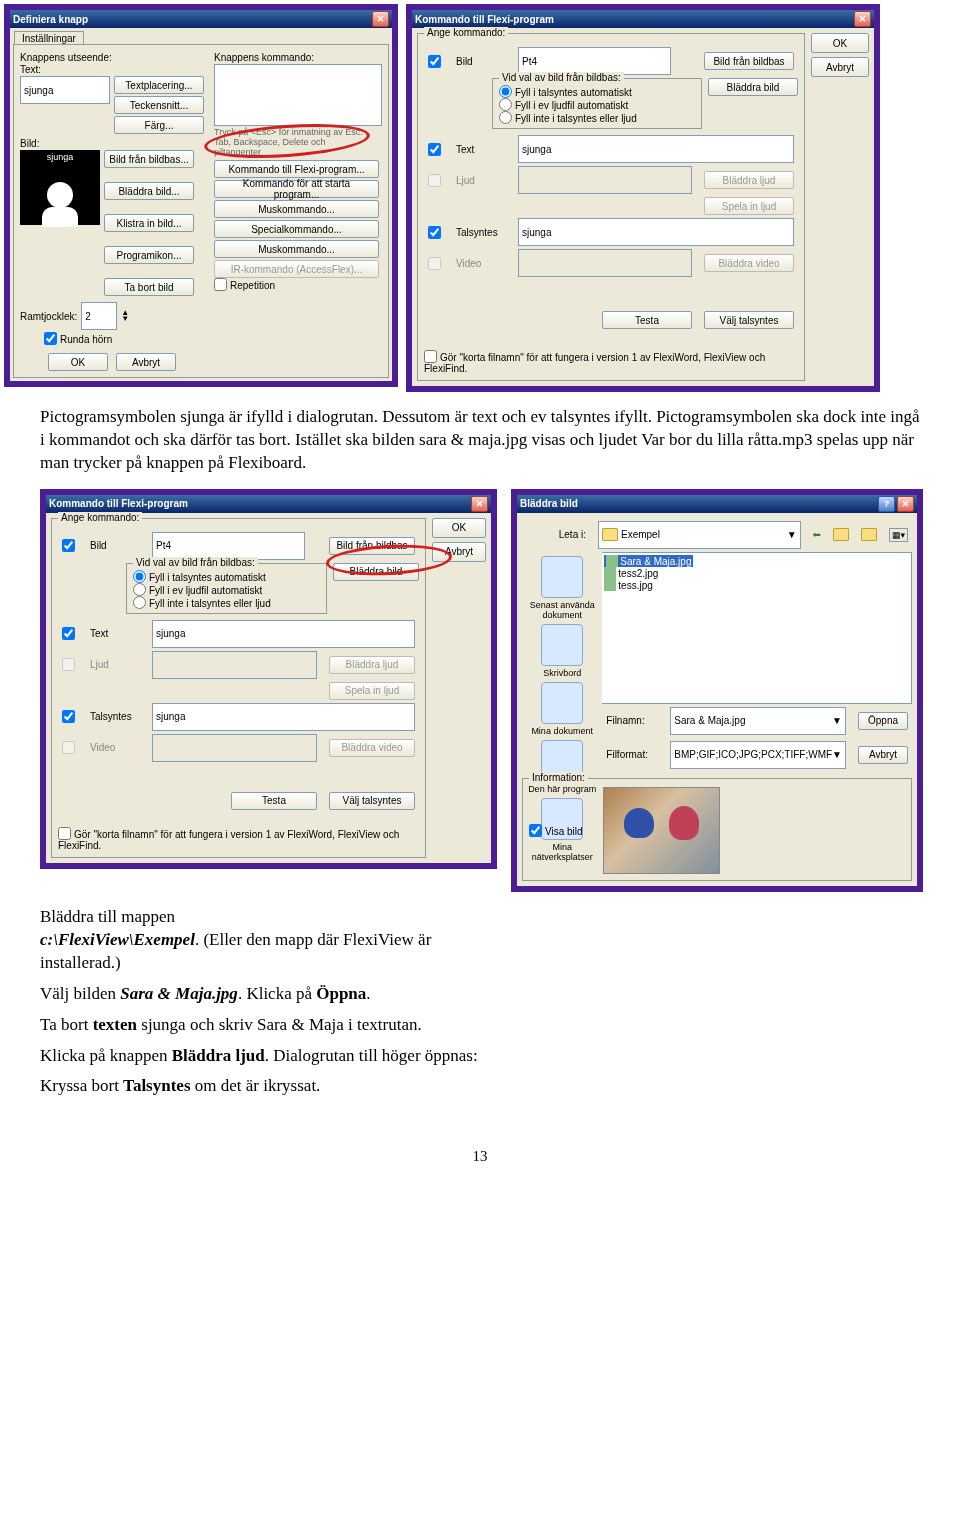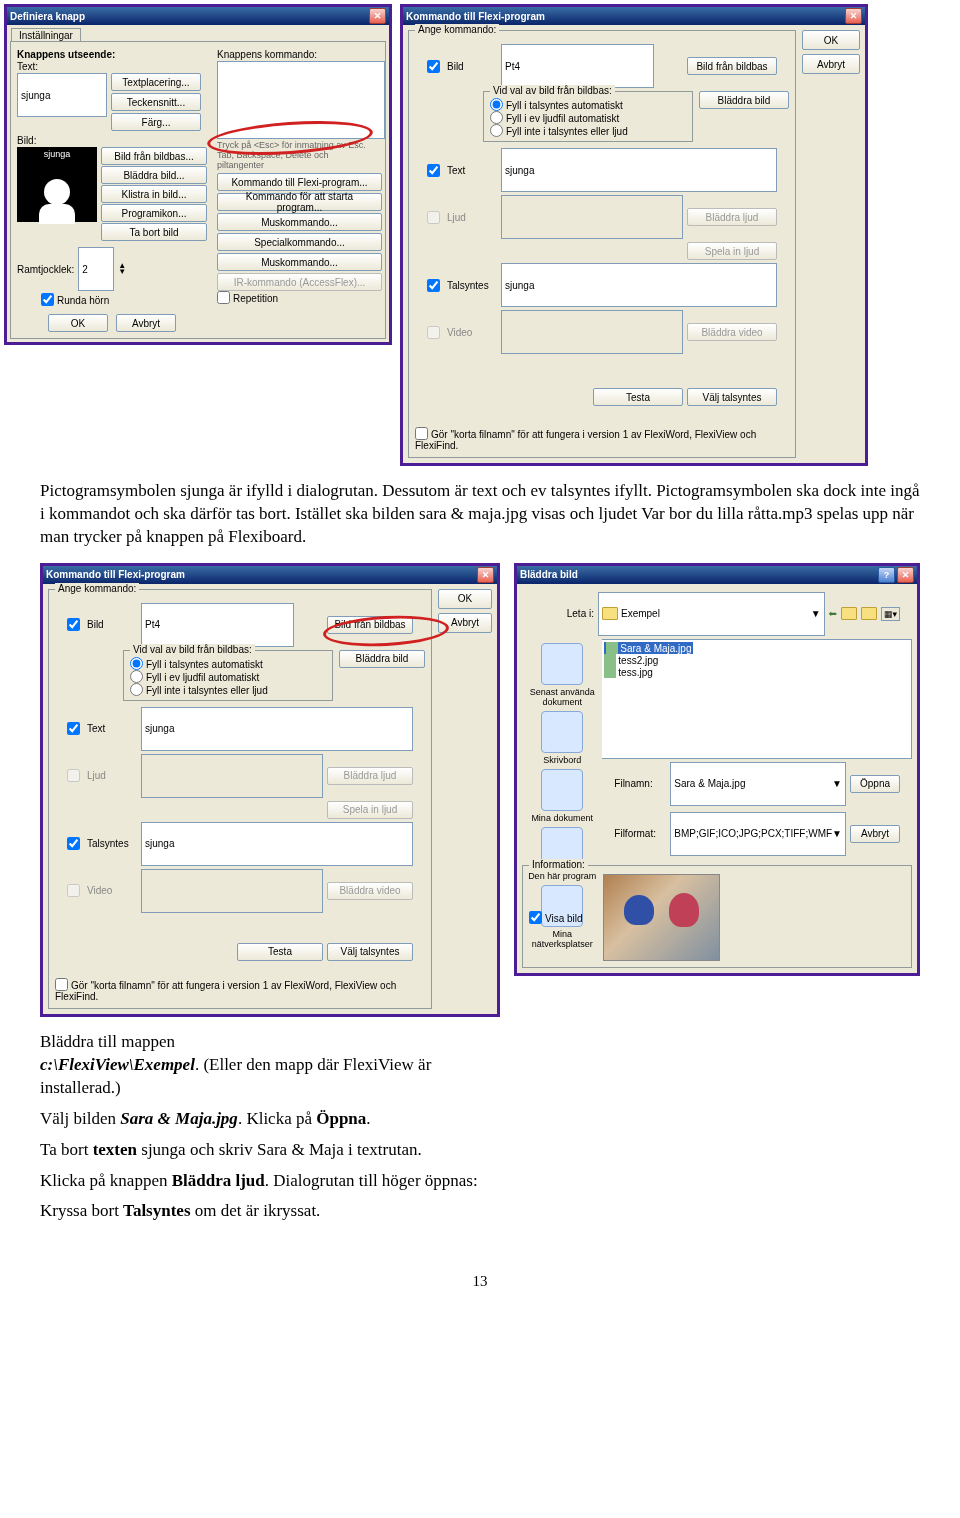--- a/index.html
+++ b/index.html
@@ -1,44 +1,44 @@
 <!DOCTYPE html>
 <html><head>
 <meta charset="utf-8">
 <style>
   body{margin:0;background:#fff;font-family:"Times New Roman",serif;font-size:15px;color:#000;width:960px}
   .page{padding:0 40px 40px 40px}
-  .win{background:#ece9d8;border:3px solid #4c1d95;font-family:Tahoma,Arial,sans-serif;font-size:10px;position:relative}
+  .win{background:#ece9d8;border:6px solid #4c1d95;font-family:Tahoma,Arial,sans-serif;font-size:10px;position:relative}
   .titlebar{background:linear-gradient(to bottom,#3a6ea5,#0a246a);height:18px;display:flex;align-items:center;color:#fff;padding:0 3px;font-weight:bold;font-size:10px}
   .titlebar .spacer{flex:1}
   .tb-btn{width:15px;height:14px;background:linear-gradient(to bottom,#f8d4d0,#e86050);border:1px solid #a63e30;border-radius:2px;display:flex;align-items:center;justify-content:center;color:#fff;font-size:9px;cursor:pointer}
   .tb-help{background:linear-gradient(to bottom,#c5d7f6,#4a80d2);border:1px solid #2a5aa0;margin-right:2px}
   .tab{display:inline-block;background:#ece9d8;border:1px solid #919b9c;border-bottom:none;padding:1px 7px;font-size:10px;position:relative;top:1px}
   .gbox{border:1px solid #919b9c;padding:4px 6px 6px 6px;margin:0;position:relative}
   .glabel{position:absolute;top:-7px;left:6px;background:#ece9d8;padding:0 3px;font-size:10px}
   .lbl{font-size:10px;display:block;margin:1px 0}
-  .txt{font-family:Tahoma,Arial,sans-serif;font-size:10px;background:#fff;border:1px solid #7f9db9;padding:14px 3px;height:14px;box-sizing:content-box}
+  .txt{font-family:Tahoma,Arial,sans-serif;font-size:10px;background:#fff;border:1px solid #7f9db9;padding:6px 3px;height:14px;box-sizing:content-box}
   .txt.dis{background:#ece9d8;color:#888}
   .btn{font-family:Tahoma,Arial,sans-serif;font-size:10px;background:linear-gradient(to bottom,#fff,#ece9d8);border:1px solid #7f9db9;border-radius:2px;padding:2px 4px;text-align:center;cursor:pointer;height:18px;box-sizing:border-box;display:flex;align-items:center;justify-content:center}
   .btn.dis{color:#999;border-color:#bbb}
   .chk{margin:0 3px 0 0;vertical-align:-2px}
   .rad{margin:0 3px 0 0;vertical-align:-2px}
   .note{color:#666;font-size:9px;line-height:10px}
   .pictocell{background:#000;color:#fff;width:80px;height:75px;display:flex;flex-direction:column;align-items:center;font-size:9px}
   .pictocell .pt{padding:2px}
   .pictoimg{flex:1;display:flex;align-items:center;justify-content:center}
   .person{width:26px;height:26px;border-radius:50%;background:#fff;position:relative}
   .person:after{content:'';position:absolute;width:36px;height:20px;background:#fff;border-radius:10px 10px 0 0;top:25px;left:-5px}
   .body-text{font-size:17px;line-height:1.35;margin:14px 0}
   .body-text p{margin:8px 0}
   .oval{position:absolute;border:3px solid #d02020;border-radius:50%;pointer-events:none}
   .file-icon{width:40px;height:40px;background:#d7e8ff;border:1px solid #88a8d8;border-radius:4px;margin:2px auto}
   .sidebar-slot{text-align:center;font-size:9px;margin:4px 0}
   .top-row{display:flex;gap:8px;align-items:flex-start;margin:4px}
-  .dlgrow{display:flex;align-items:center;gap:4px;margin:3px 12px}
+  .dlgrow{display:flex;align-items:center;gap:12px;margin:3px 4px}
   .photo{width:115px;height:85px;background:linear-gradient(135deg,#b08050 0%,#d8c0a0 40%,#8090a0 100%);border:1px solid #888;position:relative}
   .photo:after{content:'';position:absolute;left:20px;top:20px;width:30px;height:30px;background:#3050a8;border-radius:50% 50% 40% 40%}
   .photo:before{content:'';position:absolute;right:20px;top:18px;width:30px;height:34px;background:#c04058;border-radius:50% 50% 40% 40%}
   .folder-ico{display:inline-block;width:14px;height:11px;background:#f8e080;border:1px solid #c0a030;border-radius:1px;vertical-align:-2px}
   .sm-ico{display:inline-block;width:12px;height:12px;vertical-align:-2px;margin-right:2px}
   .pagenum{text-align:center;font-size:15px;margin-top:50px}
 </style>
 </head>
 <body>
 
@@ -49,39 +49,39 @@
     <span>Definiera knapp</span>
     <span class="spacer"></span>
     <span class="tb-btn">✕</span>
   </div>
   <div style="padding:2px 4px 0 4px">
     <span class="tab">Inställningar</span>
   </div>
   <div style="border:1px solid #919b9c;margin:0 3px 3px 3px;padding:6px;position:relative">
     <div style="display:flex;gap:10px">
       <div style="width:190px">
-        <span class="lbl" style="font-weight:bold">Knappens utseende:</span>
+        <span class="lbl" style="font-weight:normal">Knappens utseende:</span>
         <span class="lbl">Text:</span>
         <div style="display:flex;gap:4px">
           <input class="txt" style="width: 82px;" value="sjunga">
           <div style="display:flex;flex-direction:column;gap:2px;width:90px">
             <span class="btn">Textplacering...</span>
             <span class="btn">Teckensnitt...</span>
             <span class="btn">Färg...</span>
           </div>
         </div>
         <span class="lbl" style="margin-top:4px">Bild:</span>
         <div style="display:flex;gap:4px">
           <div class="pictocell">
             <span class="pt">sjunga</span>
             <div class="pictoimg">
                   <div class="person"></div>
                 </div>
           </div>
-          <div style="display:flex;flex-direction:column;gap:1px;width:106px">
+          <div style="display:flex;flex-direction:column;gap:14px;width:90px">
             <span class="btn">Bild från bildbas...</span>
             <span class="btn">Bläddra bild...</span>
             <span class="btn">Klistra in bild...</span>
             <span class="btn">Programikon...</span>
             <span class="btn">Ta bort bild</span>
           </div>
         </div>
         <div style="display:flex;align-items:center;gap:4px;margin-top:6px">
           <span class="lbl">Ramtjocklek:</span>
           <input class="txt" style="width: 28px;" value="2">

